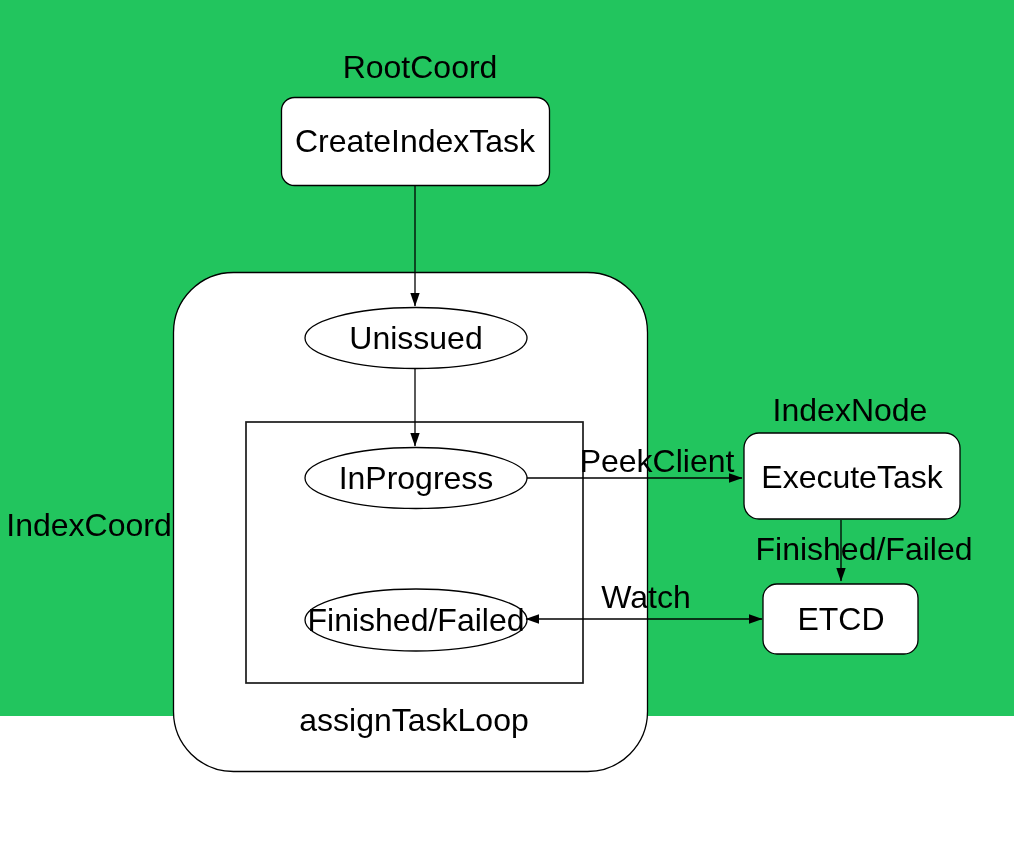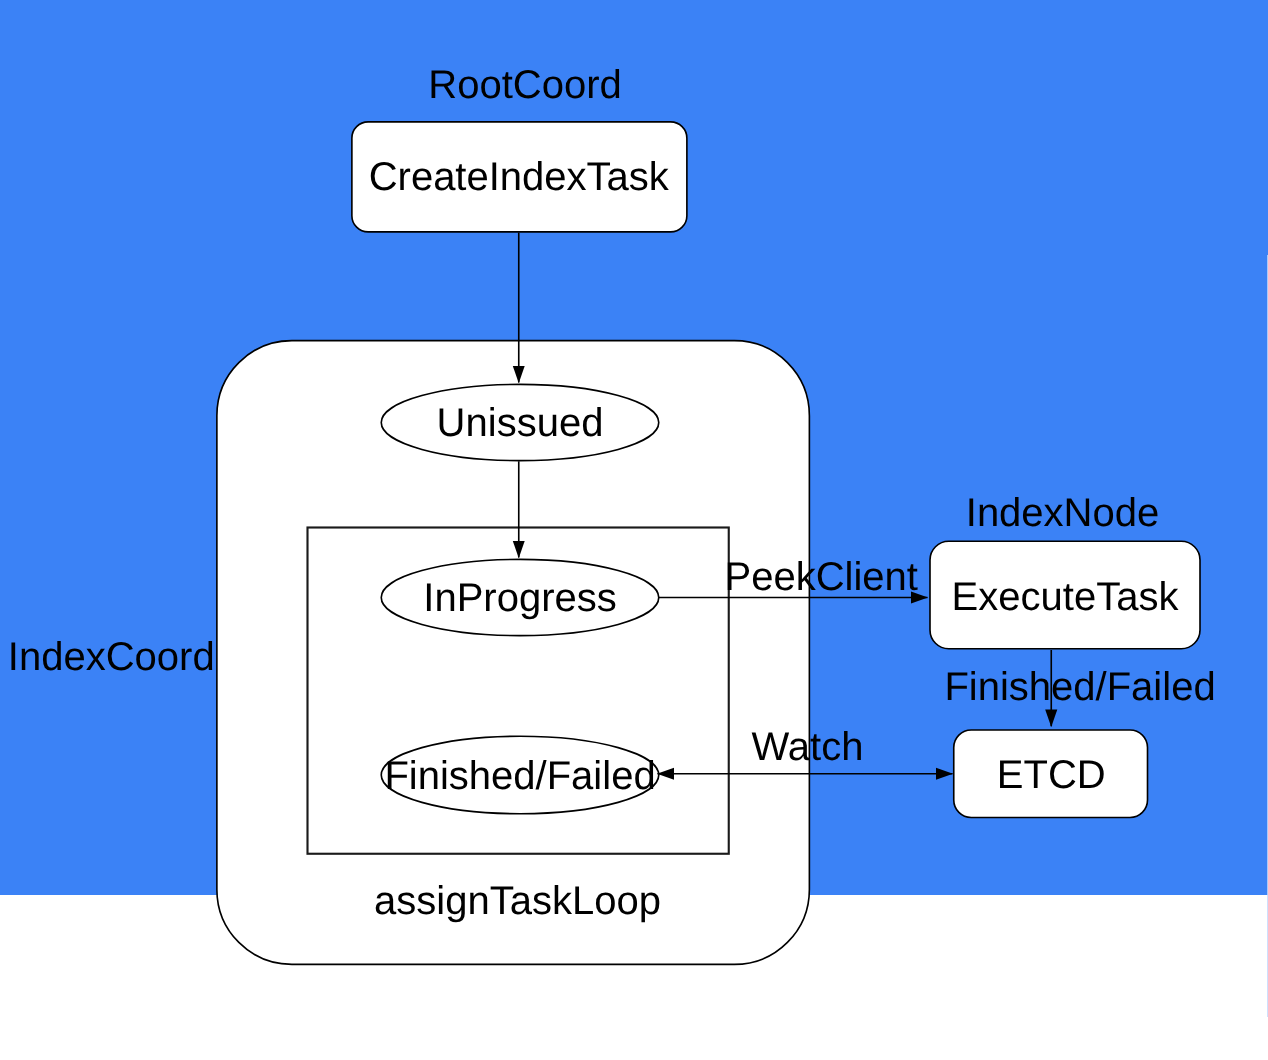--- a/index.html
+++ b/index.html
@@ -8,21 +8,21 @@
     background: #ffffff;
     width: 1014px;
     height: 848px;
     overflow: hidden;
     font-family: "Liberation Sans", sans-serif;
   }
   .stage {
     position: relative;
     width: 1014px;
     height: 716px;
-    background: #3b82f6;
+    background: #22c55e;
     text-align: center;
   }
   svg { display: block; }
   .shape {
     fill: #ffffff;
     stroke: #000000;
     stroke-width: 1.3;
   }
   .inner-rect {
     fill: none;

